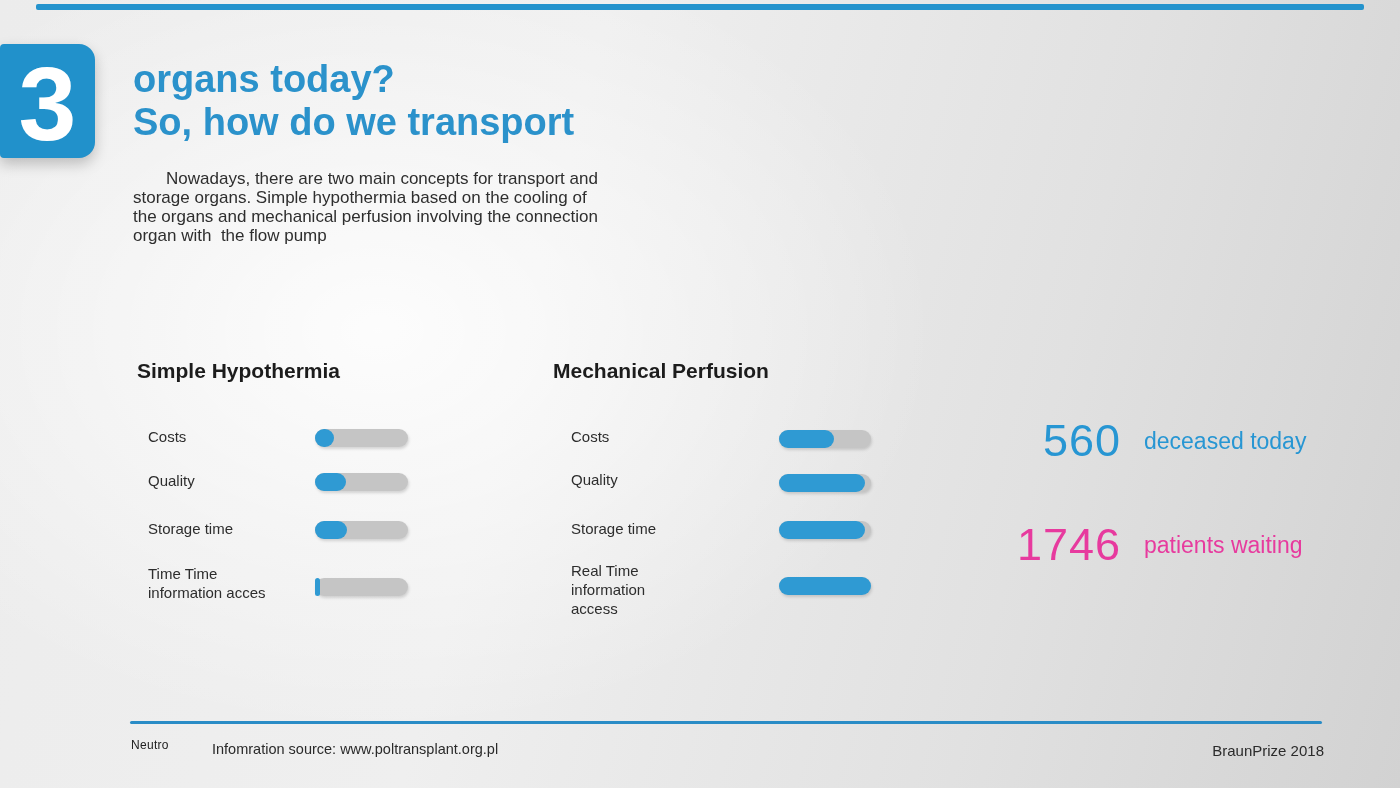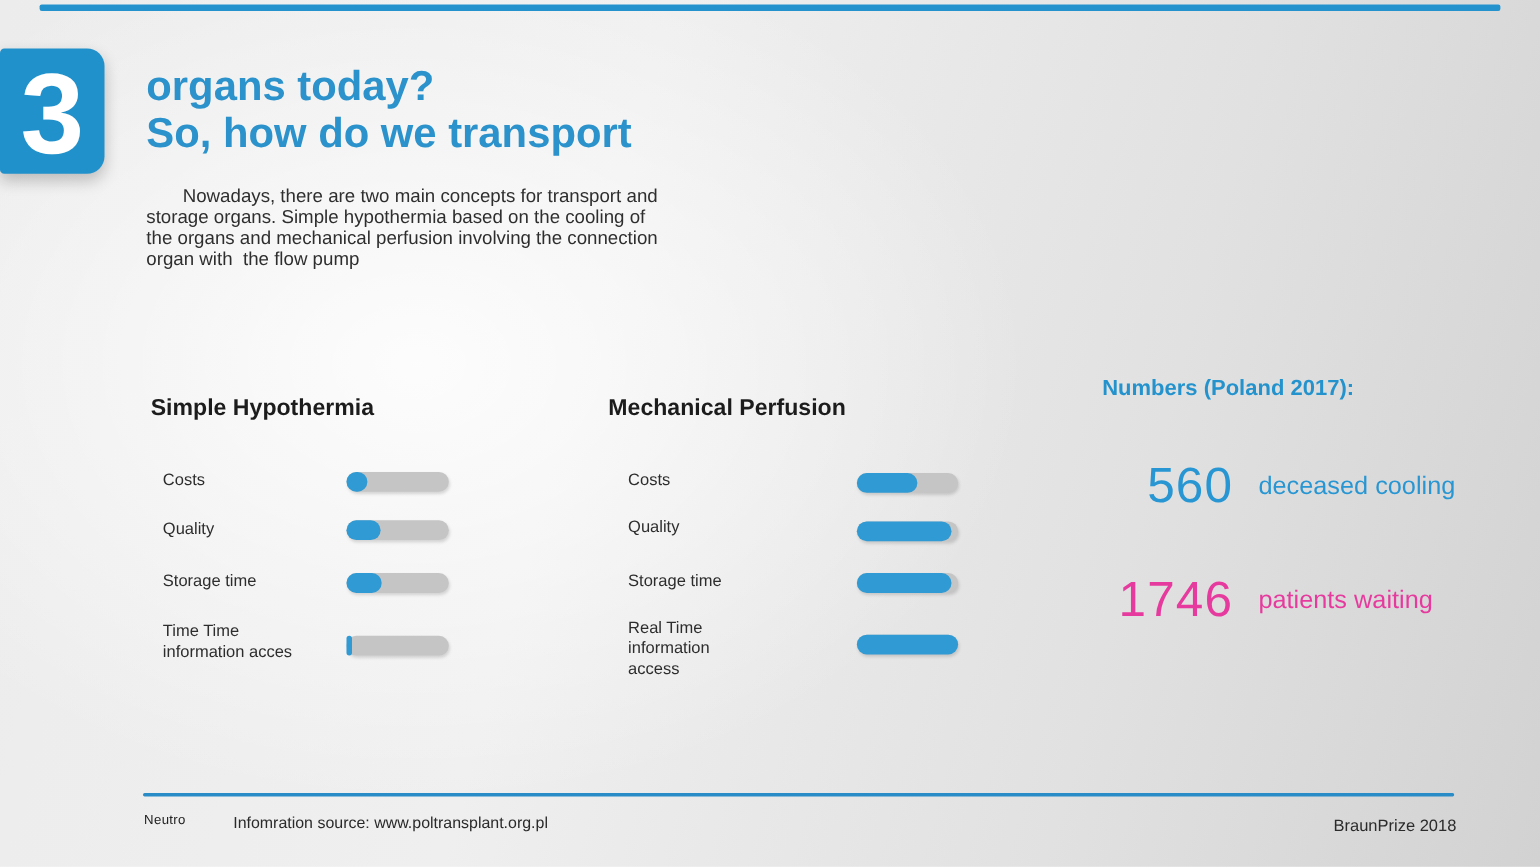--- a/index.html
+++ b/index.html
@@ -109,24 +109,23 @@
   <div class="bar b3">
       <div class="fill" style="width: 93%;"></div>
     </div>
   <div class="rowlabel l4">Real Time information access</div>
   <div class="bar b4">
       <div class="fill" style="width: 100%;"></div>
     </div>
 </section>
 
 <section class="abs numbers">
-  <h2>Numbers (Poland 2017):</h2>
   <div class="stat s1" style="color: rgb(39, 150, 211);">
     <div class="val">560</div>
-    <div class="lab">deceased cooling</div>
+    <div class="lab">deceased today</div>
   </div>
   <div class="stat s3" style="color: rgb(231, 58, 158);">
     <div class="val">1746</div>
     <div class="lab">patients waiting</div>
   </div>
 </section>
 
 <div class="abs footline"></div>
 <div class="abs brand">Neutro</div>
 <div class="abs source">Infomration source: www.poltransplant.org.pl</div>

